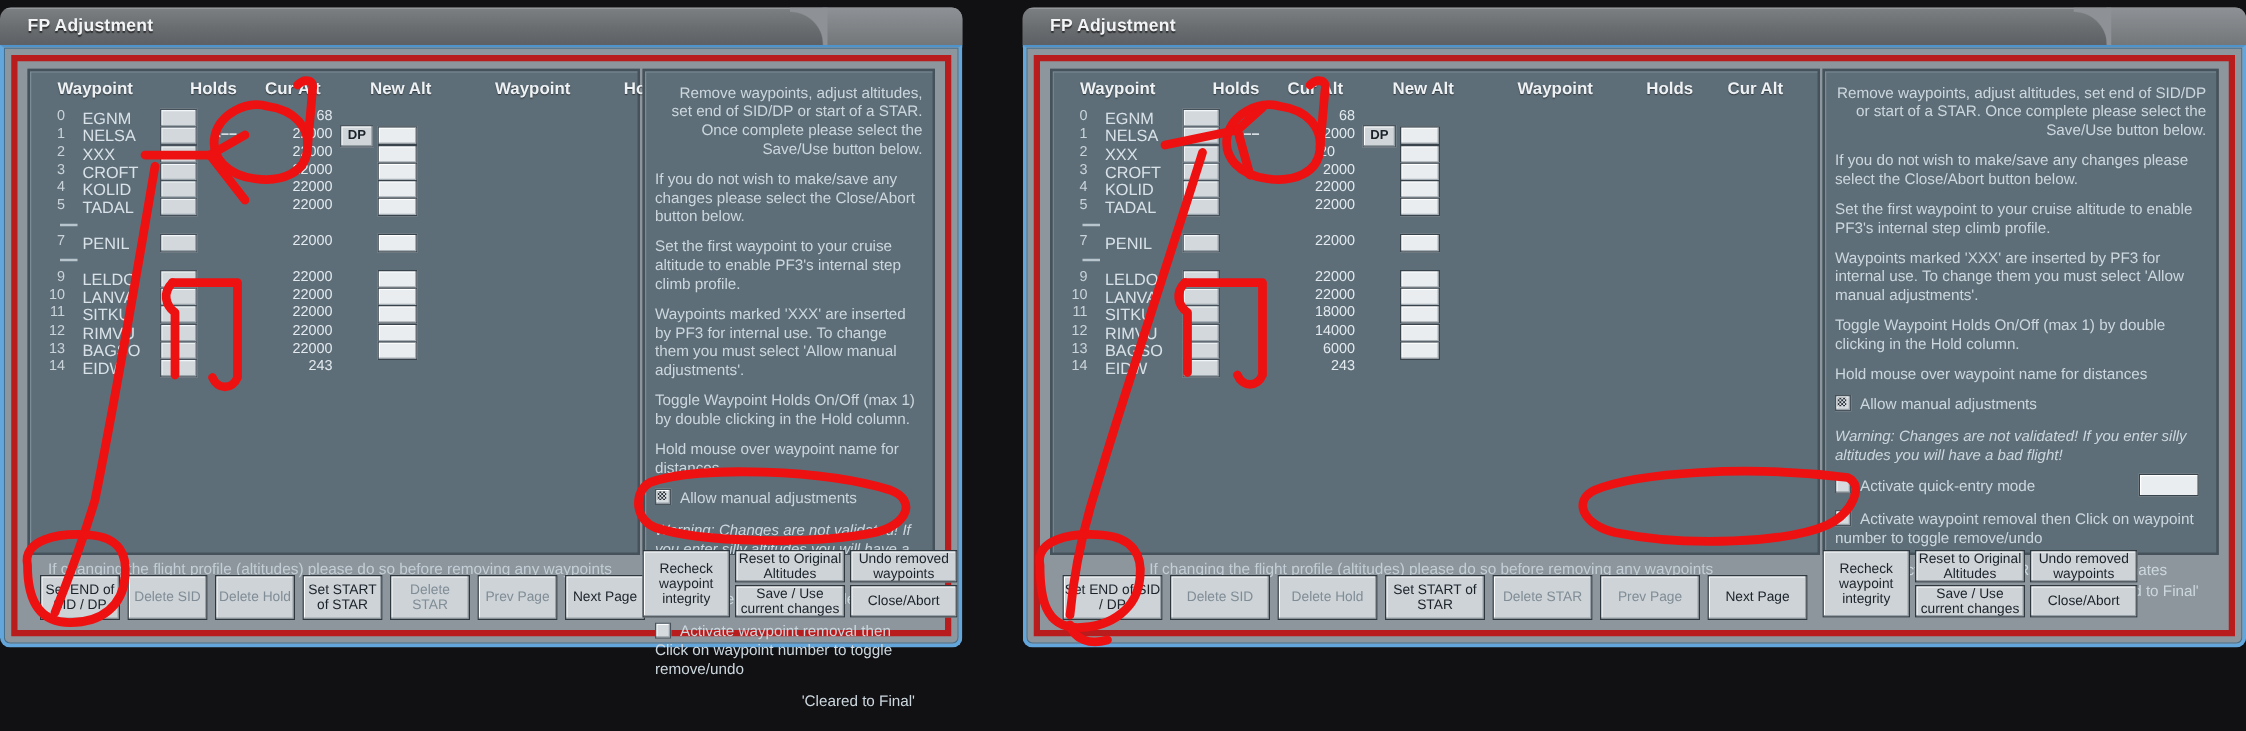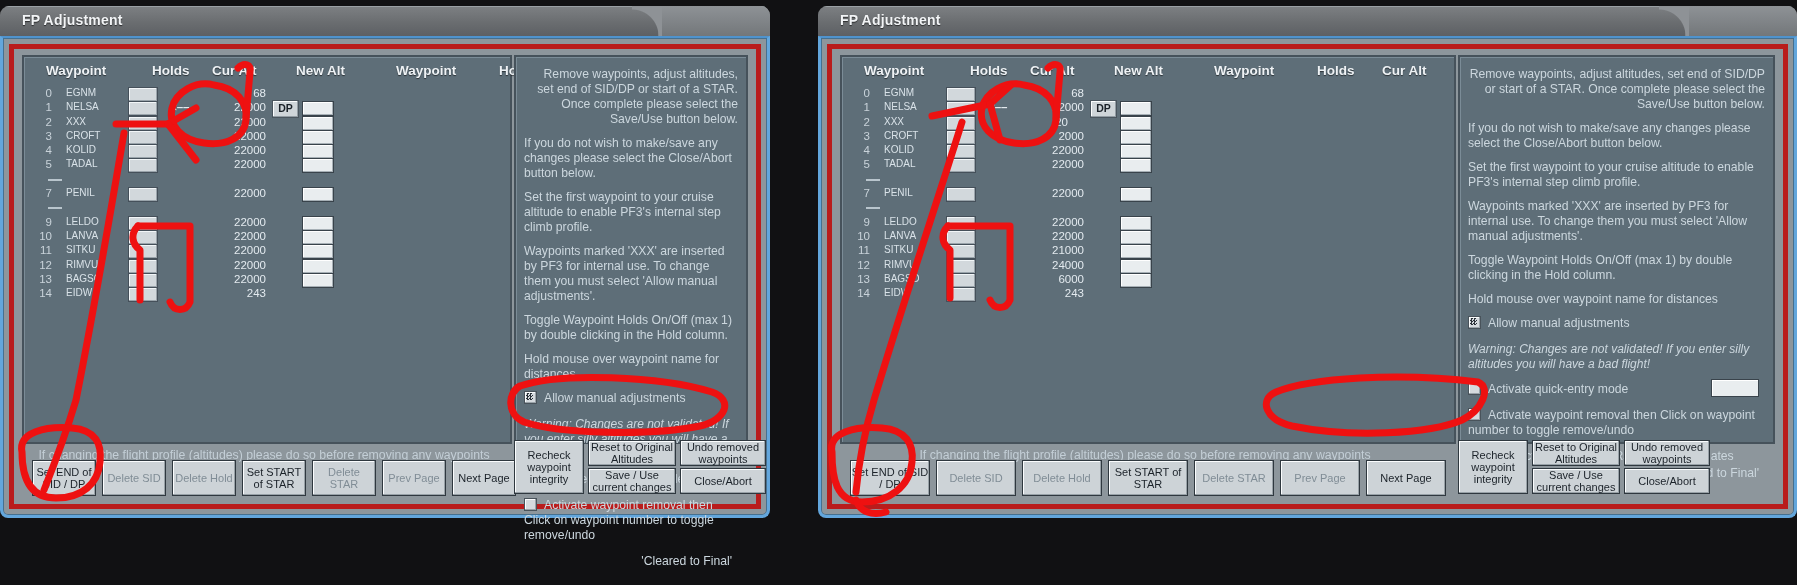--- a/index.html
+++ b/index.html
@@ -35,21 +35,21 @@
   .win.left .wp-panel{width:486px;}
   .win.right .wp-panel{width:612px;}
 
   .hdr-row{position:absolute;left:0;top:6px;height:22px;width:100%;}
   .hdr{position:absolute;color:#eef2f5;font-size:13.5px;font-weight:bold;
        text-shadow:0 1px 1px rgba(0,0,0,.55);white-space:nowrap;}
 
   .rows{position:absolute;left:0;top:30px;width:100%;}
   .row{position:relative;height:14.3px;}
   .idx{position:absolute;width:24px;text-align:right;color:#c9d3da;font-size:11.5px;}
-  .wpname{position:absolute;color:#d9e2e8;font-size:10px;white-space:nowrap;}
+  .wpname{position:absolute;color:#d9e2e8;font-size:13px;white-space:nowrap;}
   .curalt{position:absolute;text-align:right;color:#e3eaef;font-size:11.5px;white-space:nowrap;}
   .arrowtxt{position:absolute;color:#e8eef2;font-size:11.5px;font-weight:bold;white-space:nowrap;}
   .sep{position:absolute;height:2px;background:#b9c5cd;width:14px;}
 
   .hold-box{position:absolute;width:28px;height:13px;background:#d2d8dc;
             border:1px solid #45505a;box-shadow:inset -1px -1px 0 #9aa4ab, inset 1px 1px 0 #f2f6f8;}
   .new-box{position:absolute;width:30px;height:13px;background:#e9edef;
             border:1px solid #39434b;box-shadow:inset -1px -1px 0 #a7b0b6, inset 1px 1px 0 #ffffff;}
   .dp-btn{position:absolute;width:25px;height:16px;background:#cfd5d9;border:1px solid #4a555e;
           color:#1a2128;font-size:10.5px;font-weight:bold;text-align:center;line-height:15px;
@@ -358,28 +358,28 @@
               <div class="row">
                 <div class="idx" style="left:4px;">10</div>
                 <div class="wpname" style="left:42px;">LANVA</div>
                 <div class="curalt" style="left:160px;width:82px;">22000</div>
                 <div class="hold-box" style="left:104px;top:0px;"></div>
                 <div class="new-box" style="left:278px;top:0px;"></div>
               </div>
               <div class="row">
                 <div class="idx" style="left:4px;">11</div>
                 <div class="wpname" style="left:42px;">SITKU</div>
-                <div class="curalt" style="left:160px;width:82px;">21000</div>
+                <div class="curalt" style="left:160px;width:82px;">18000</div>
                 <div class="hold-box" style="left:104px;top:0px;"></div>
                 <div class="new-box" style="left:278px;top:0px;"></div>
               </div>
               <div class="row">
                 <div class="idx" style="left:4px;">12</div>
                 <div class="wpname" style="left:42px;">RIMVU</div>
-                <div class="curalt" style="left:160px;width:82px;">24000</div>
+                <div class="curalt" style="left:160px;width:82px;">14000</div>
                 <div class="hold-box" style="left:104px;top:0px;"></div>
                 <div class="new-box" style="left:278px;top:0px;"></div>
               </div>
               <div class="row">
                 <div class="idx" style="left:4px;">13</div>
                 <div class="wpname" style="left:42px;">BAGSO</div>
                 <div class="curalt" style="left:160px;width:82px;">6000</div>
                 <div class="hold-box" style="left:104px;top:0px;"></div>
                 <div class="new-box" style="left:278px;top:0px;"></div>
               </div>

